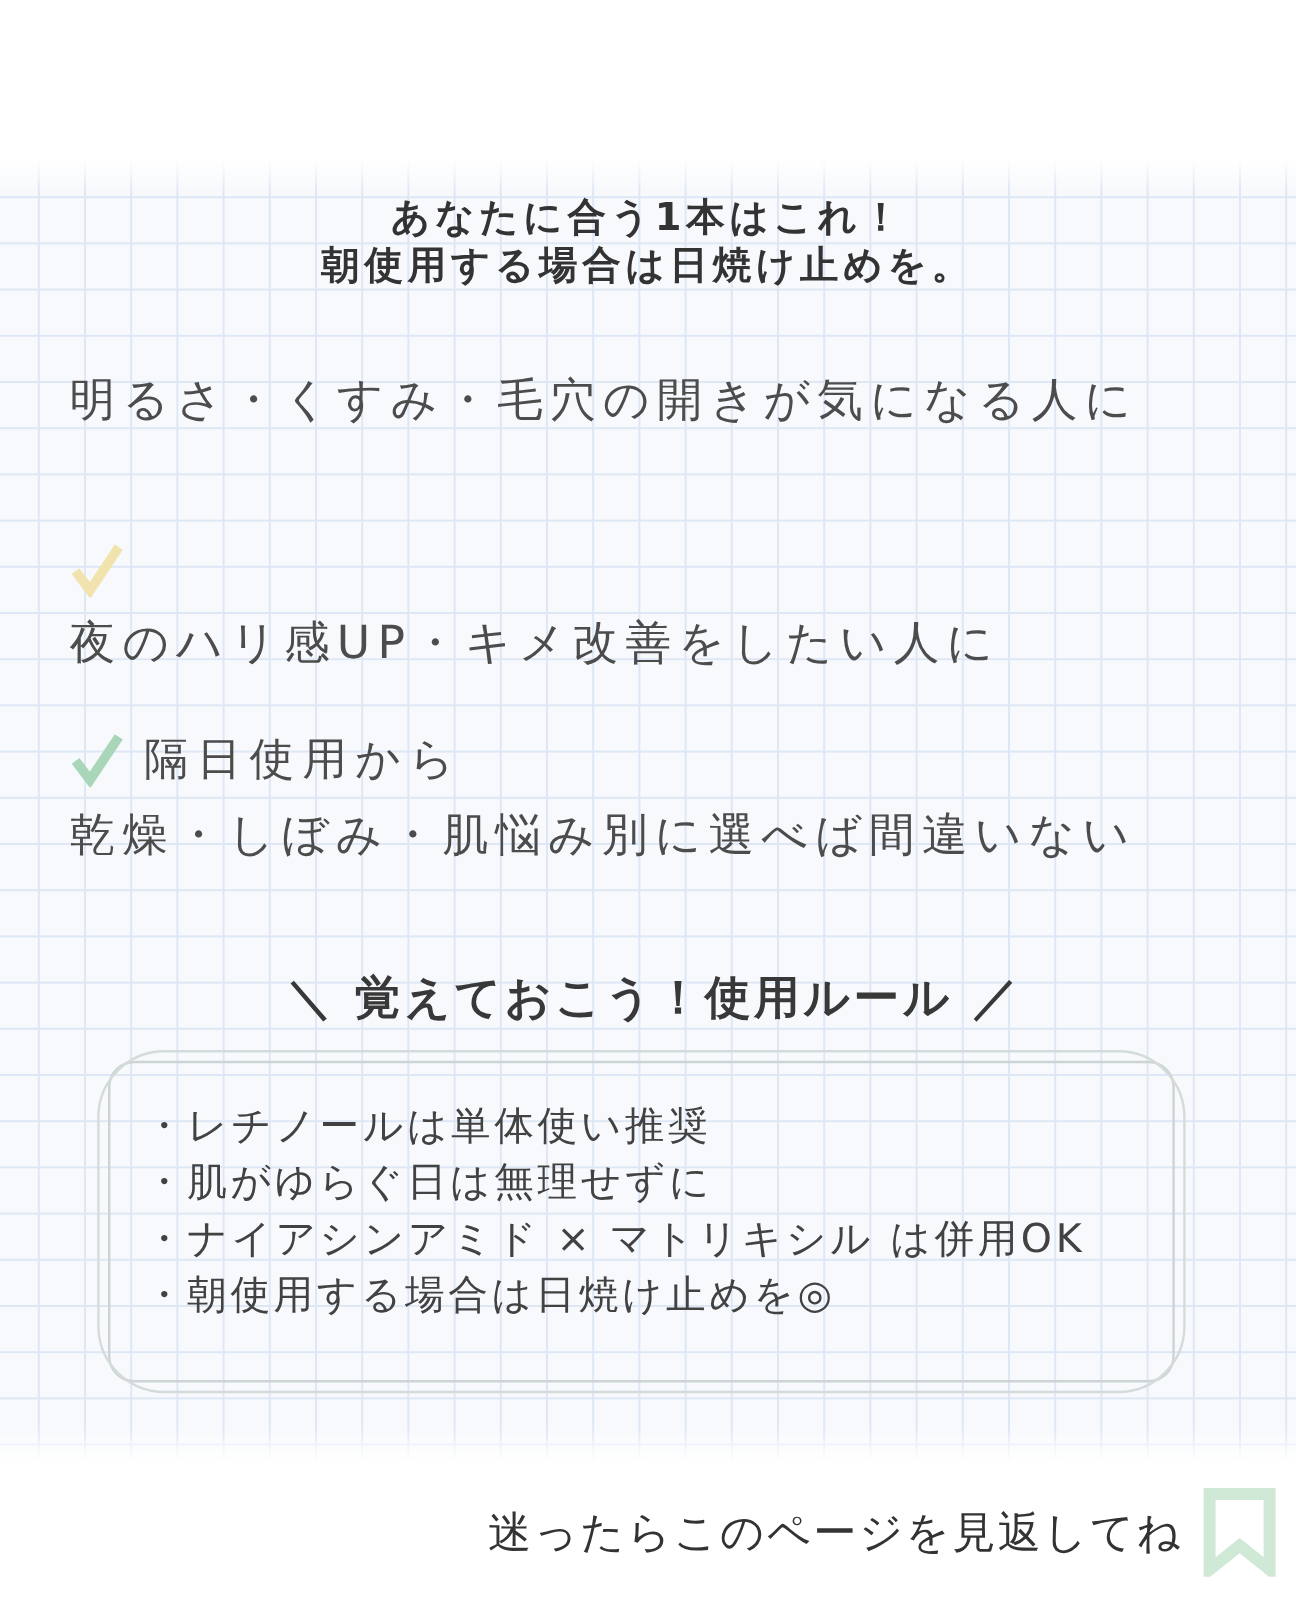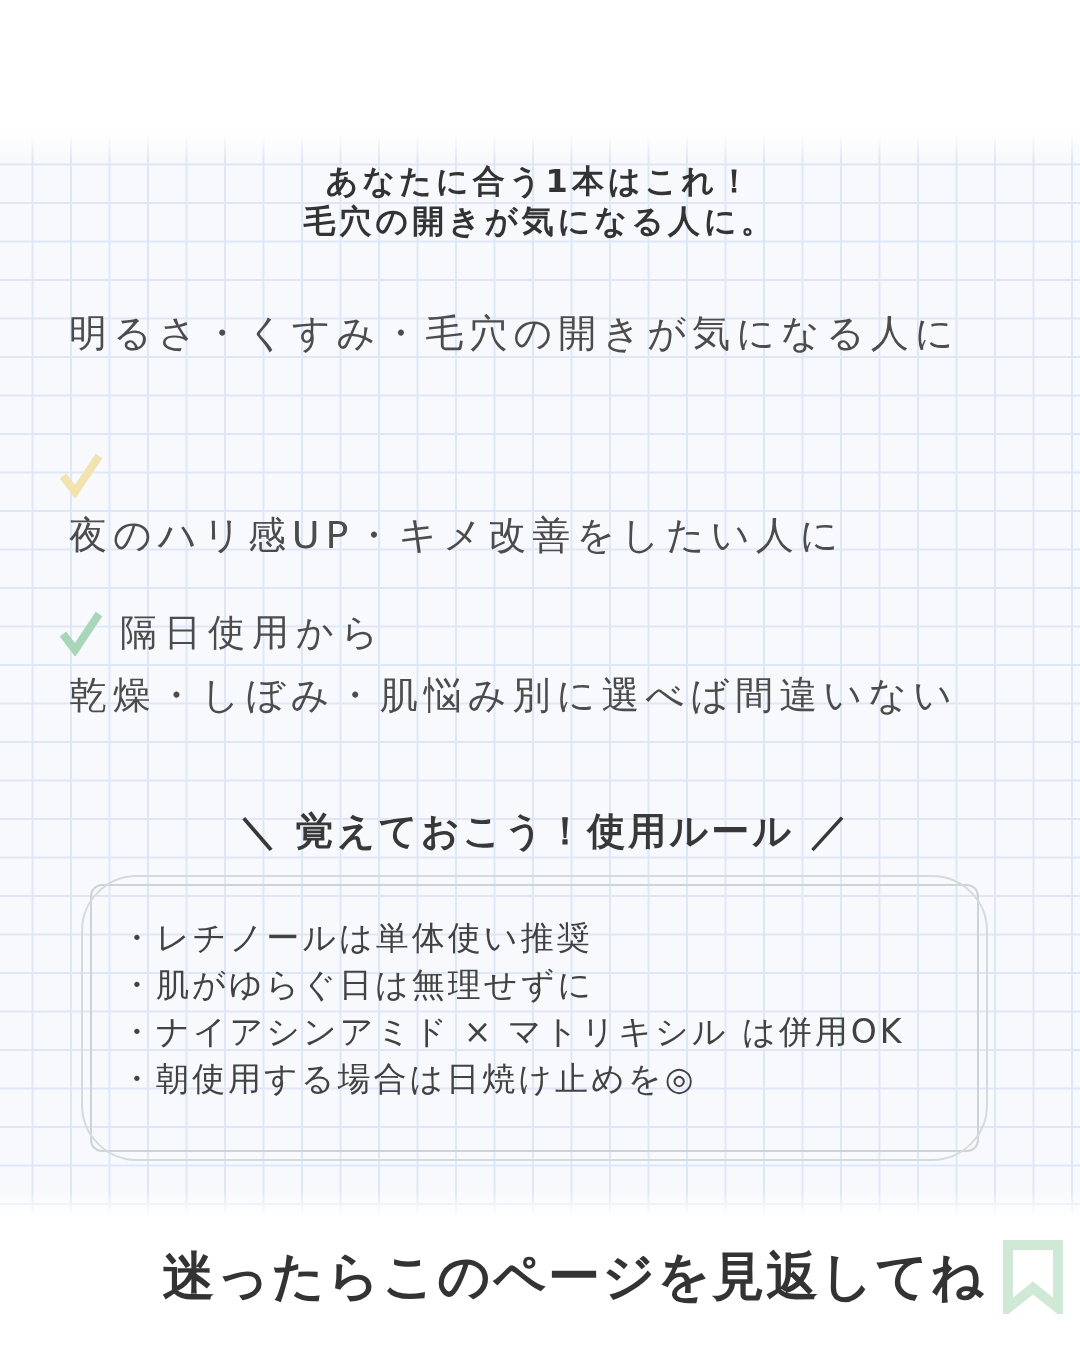--- a/index.html
+++ b/index.html
@@ -61,42 +61,41 @@
     letter-spacing:7px;
   }
   .check-icon { display:inline-flex; width:46px; height:46px; flex:0 0 auto; }
   .check-icon svg { width:46px; height:46px; }
   .item-desc {
     margin-top:12px;
     font-size:38px;
     color:#4c4c4c;
     letter-spacing:6px;
     white-space:nowrap;
-    margin-left:11px;
   }
 
   
   .rules-heading {
     position:absolute;
     top:806px; left:0; width:1080px;
     text-align:center;
     font-size:38px;
     font-weight:bold;
     letter-spacing:3px;
     color:#383838;
     padding-left:10px;
   }
 
   
   .rule-box {
     position:absolute;
     left:90px; top:884px;
     width:889px; height:268px;
     border:2px solid #ccd5d3;
-    border-radius:12px;
+    border-radius:22px;
   }
   .rule-box::after {
     content:"";
     position:absolute; inset:-11px;
     border:2px solid #d4dcdb;
     border-radius:56px;
     pointer-events:none;
   }
   .rule-list {
     list-style:none;
@@ -110,38 +109,38 @@
     white-space:nowrap;
   }
 
   
   .footer {
     position:absolute;
     top:1240px; right:16px;
     display:flex; align-items:center; gap:16px;
   }
   .footer-note {
-    font-size:52px;
-    font-weight:bold;
+    font-size:36px;
+    font-weight:normal;
     letter-spacing:2px;
     color:#333333;
   }
   .bookmark-icon { display:inline-flex; width:62px; height:74px; }
   .bookmark-icon svg { width:62px; height:74px; }
 </style>
 </head>
 <body>
 
 <div class="page">
 
   <div class="paper"></div>
 
   <header class="title">
     <div>あなたに合う1本はこれ！</div>
-    <div>毛穴の開きが気になる人に。</div>
+    <div>朝使用する場合は日焼け止めを。</div>
   </header>
 
   <section class="item item-1">
     <div class="item-desc">明るさ・くすみ・毛穴の開きが気になる人に</div>
   </section>
 
   <section class="item item-2">
     <div class="item-heading">
       <span class="check-icon" style="color: rgb(242, 227, 174);">
         <svg viewBox="0 0 46 46" fill="none">

